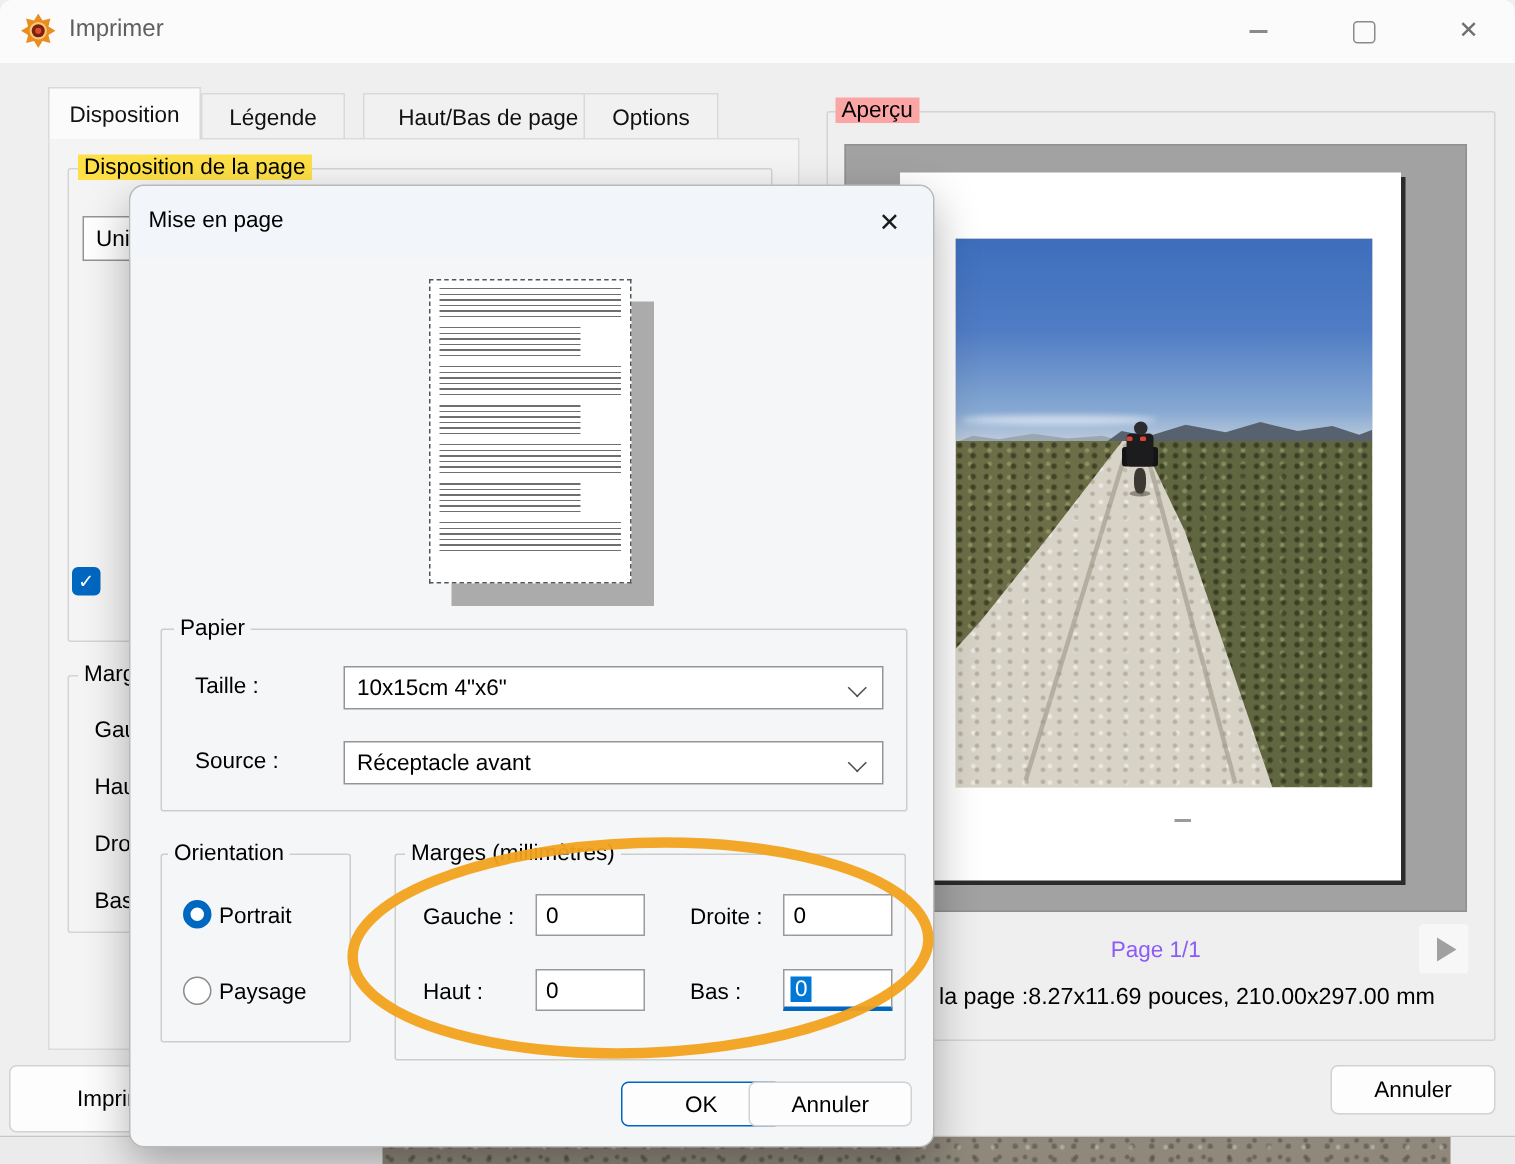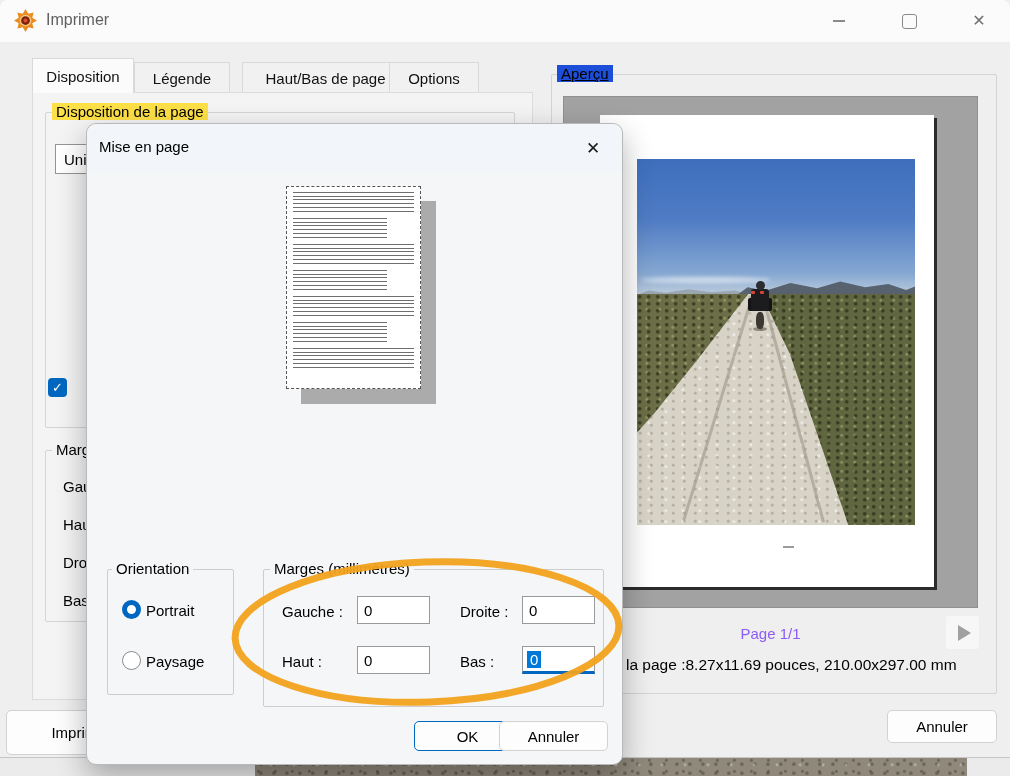--- a/index.html
+++ b/index.html
@@ -177,21 +177,21 @@
       <span class="field-label" style="left:17px;top:65px;">Hau</span>
       <span class="field-label" style="left:17px;top:103px;">Droi</span>
       <span class="field-label" style="left:17px;top:141px;">Bas</span>
     </div>
 
     <div class="btn" style="left:6px;top:710px;width:150px;height:45px;z-index:2;">
       <span>Imprimer</span>
     </div>
 
     <div class="grp" style="left:551px;top:74px;width:446px;height:620px;">
-      <span class="grp-label" style="left:5px;background:#1d4ed8;text-decoration:underline;">Aperçu</span>
+      <span class="grp-label" style="left:5px;background:#fca5a5;">Aperçu</span>
     </div>
     <div class="preview-area"></div>
     <div class="page"></div>
     <div class="photo">
       <div class="sky"></div>
       <div class="cloud"></div>
       <div class="mtn-left"></div>
       <div class="mtn-right"></div>
       <div class="ground">
         <div class="trk" style="left:112px;top:8px;height:228px;transform:rotate(17deg);"></div>
@@ -232,20 +232,33 @@
     <div class="thumb-page">
       <div class="tline"></div>
       <div class="tline short"></div>
       <div class="tline"></div>
       <div class="tline short"></div>
       <div class="tline"></div>
       <div class="tline short"></div>
       <div class="tline"></div>
     </div>
 
+    <div class="grp" style="left:20px;top:295px;width:498px;height:122px;">
+      <span class="grp-label dlg-grp-label" style="left:8px;">Papier</span>
+      <span class="field-label" style="left:22px;top:29px;">Taille :</span>
+      <div class="dropdown" style="left:121px;top:24px;width:360px;height:29px;">
+        <span>10x15cm 4"x6"</span>
+        <span class="chev"></span>
+      </div>
+      <span class="field-label" style="left:22px;top:79px;">Source :</span>
+      <div class="dropdown" style="left:121px;top:74px;width:360px;height:29px;">
+        <span>Réceptacle avant</span>
+        <span class="chev"></span>
+      </div>
+    </div>
 
     <div class="grp" style="left:20px;top:445px;width:127px;height:126px;">
       <span class="grp-label dlg-grp-label" style="left:4px;">Orientation</span>
       <div class="radio on" style="left:14px;top:30px;"></div>
       <span class="field-label" style="left:38px;top:32px;">Portrait</span>
       <div class="radio off" style="left:14px;top:81px;"></div>
       <span class="field-label" style="left:38px;top:83px;">Paysage</span>
     </div>
 
     <div class="grp" style="left:176px;top:445px;width:341px;height:138px;">

